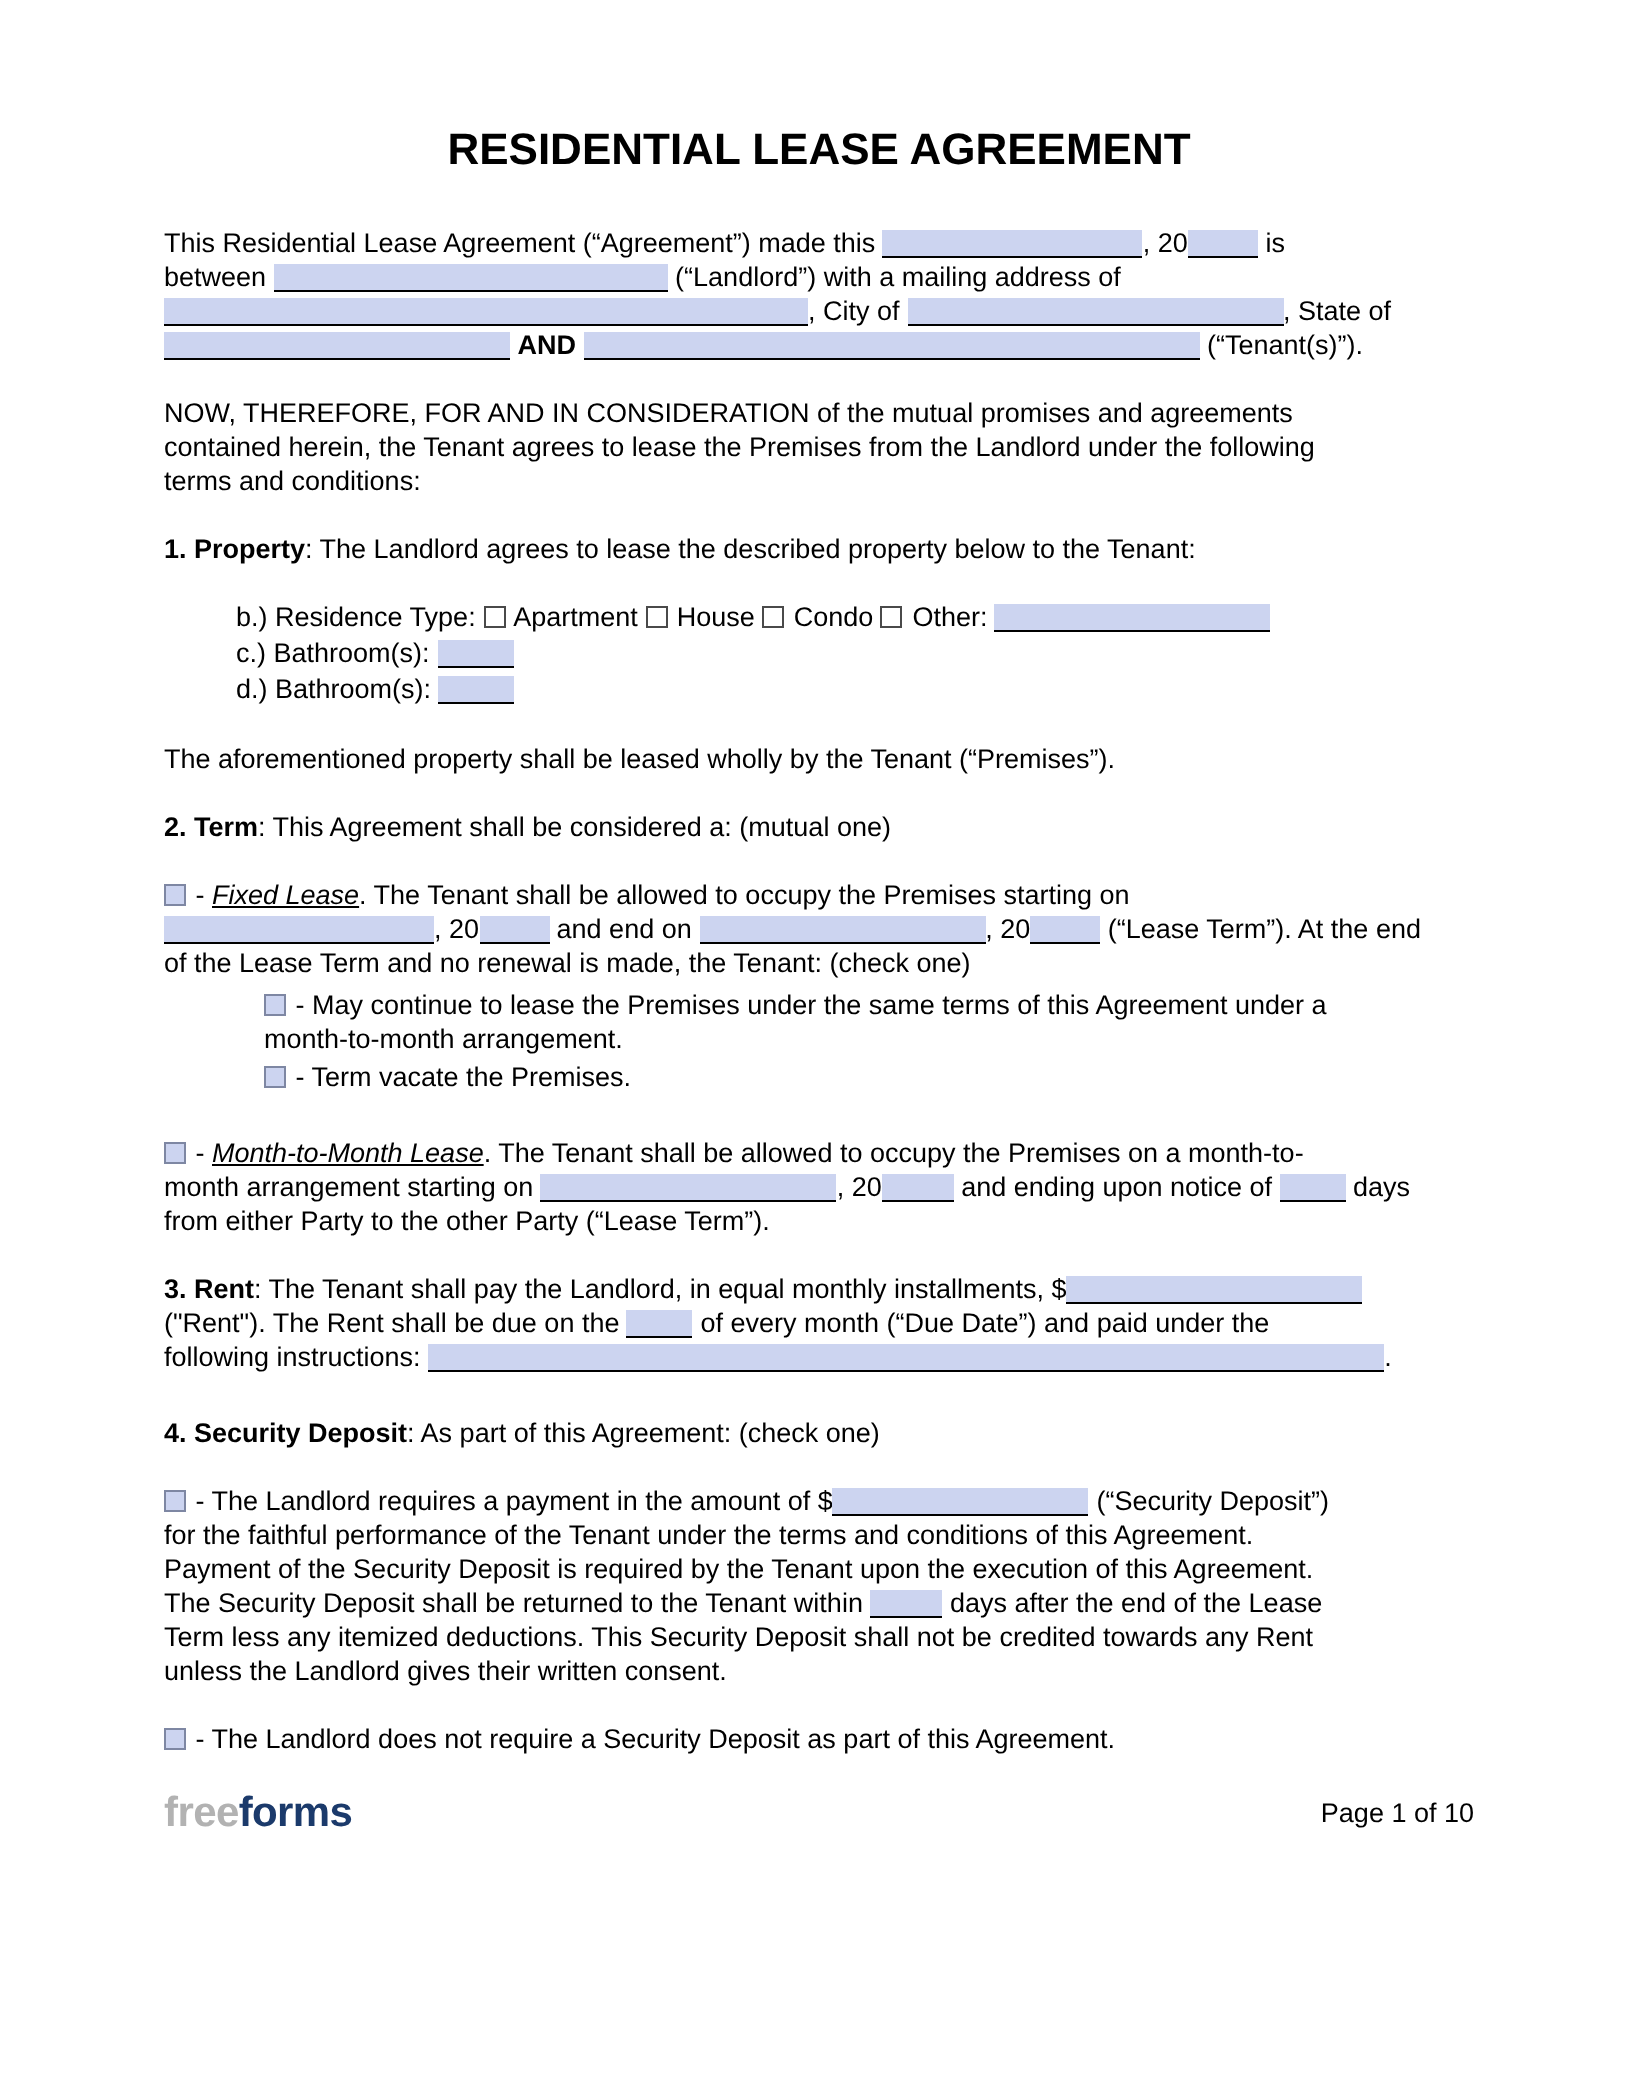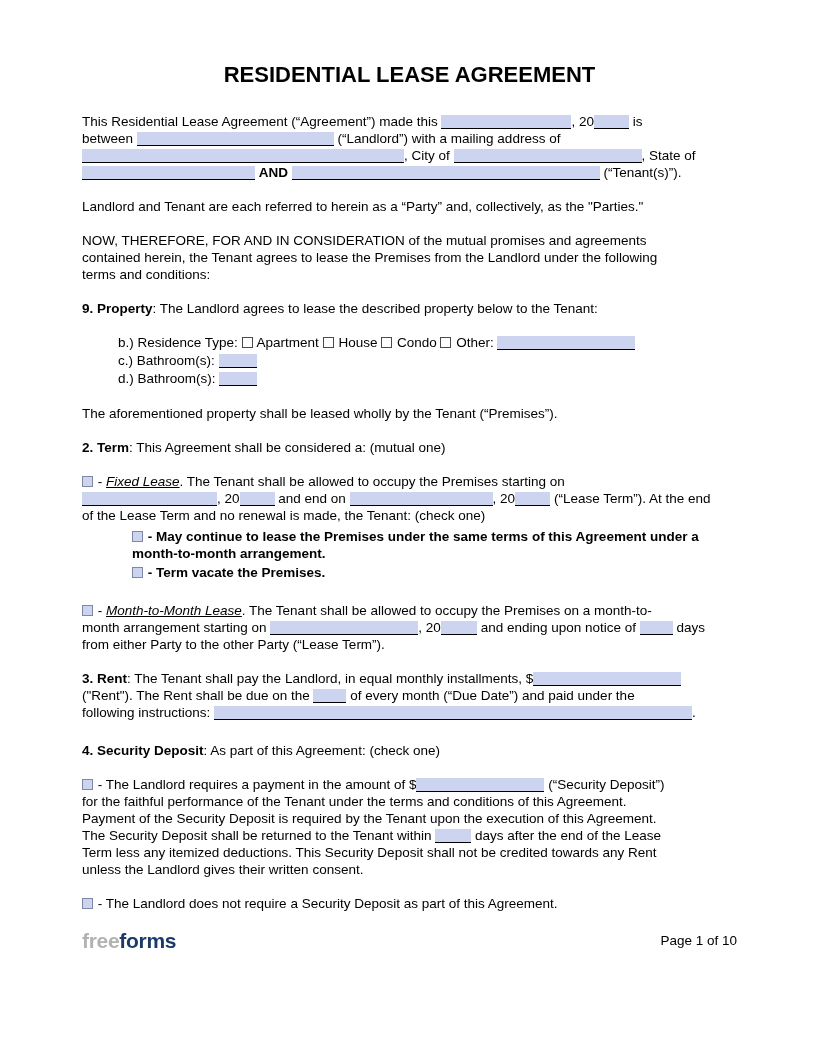--- a/index.html
+++ b/index.html
@@ -14,21 +14,21 @@
     font-size: 22px; line-height: 26px; font-weight: bold;
     text-align: center; margin: 0 0 25px 0;
   }
   .block { margin: 0 0 17px 0; }
   .mb0  { margin-bottom: 0; }
   .mb2  { margin-bottom: 2px; }
   .mb4  { margin-bottom: 4px; }
   .mb21 { margin-bottom: 21px; }
   .lh18 { line-height: 18px; }
   .ind1 { padding-left: 36px; }
-  .ind2 { padding-left: 50px; font-weight: bold; }
+  .ind2 { padding-left: 50px; }
   .bold { font-weight: bold; }
   .iu   { font-style: italic; text-decoration: underline; }
   .field {
     display: inline-block; height: 13px;
     background: var(--field-fill, #ccd4f0);
     border-bottom: 1px solid #000;
     vertical-align: -3px;
   }
   .cb {
     display: inline-block; width: 11px; height: 11px;
@@ -47,23 +47,22 @@
   .pageno { font-size: 13.5px; }
 </style>
 </head>
 <body>
 
 <div class="page">
   <h1 class="doc-title">RESIDENTIAL LEASE AGREEMENT</h1>
 
   <div id="content">
       <div class="block"><span class="">This Residential Lease Agreement (“Agreement”) made this </span><span class="field" style="width: 130px;"></span><span class="">, 20</span><span class="field" style="width: 35px;"></span><span class=""> is</span><br><span class="">between </span><span class="field" style="width: 197px;"></span><span class=""> (“Landlord”) with a mailing address of</span><br><span class="field" style="width: 322px;"></span><span class="">, City of </span><span class="field" style="width: 188px;"></span><span class="">, State of</span><br><span class="field" style="width: 173px;"></span><span class=""> </span><span class="bold">AND</span><span class=""> </span><span class="field" style="width: 308px;"></span><span class=""> (“Tenant(s)”).</span></div>
-      <div class="block"><span class="">Landlord and Tenant are each referred to herein as a “Party” and, collectively, as the "Parties."</span></div>
       <div class="block"><span class="">NOW, THEREFORE, FOR AND IN CONSIDERATION of the mutual promises and agreements</span><br><span class="">contained herein, the Tenant agrees to lease the Premises from the Landlord under the following</span><br><span class="">terms and conditions:</span></div>
-      <div class="block"><span class="bold">9. Property</span><span class="">: The Landlord agrees to lease the described property below to the Tenant:</span></div>
+      <div class="block"><span class="bold">1. Property</span><span class="">: The Landlord agrees to lease the described property below to the Tenant:</span></div>
       <div class="block ind1 lh18 mb0"><span class="">b.) Residence Type: </span><span class="cb white"></span><span class=""> Apartment </span><span class="cb white"></span><span class=""> House </span><span class="cb white"></span><span class=""> Condo </span><span class="cb white"></span><span class=""> Other: </span><span class="field" style="width: 138px;"></span></div>
       <div class="block ind1 lh18 mb0"><span class="">c.) Bathroom(s): </span><span class="field" style="width: 38px;"></span></div>
       <div class="block ind1 lh18"><span class="">d.) Bathroom(s): </span><span class="field" style="width: 38px;"></span></div>
       <div class="block"><span class="">The aforementioned property shall be leased wholly by the Tenant (“Premises”).</span></div>
       <div class="block"><span class="bold">2. Term</span><span class="">: This Agreement shall be considered a: (mutual one)</span></div>
       <div class="block mb4"><span class="cb"></span><span class=""> - </span><span class="iu">Fixed Lease</span><span class="">. The Tenant shall be allowed to occupy the Premises starting on</span><br><span class="field" style="width: 135px;"></span><span class="">, 20</span><span class="field" style="width: 35px;"></span><span class=""> and end on </span><span class="field" style="width: 143px;"></span><span class="">, 20</span><span class="field" style="width: 35px;"></span><span class=""> (“Lease Term”). At the end</span><br><span class="">of the Lease Term and no renewal is made, the Tenant: (check one)</span></div>
       <div class="block ind2 mb2"><span class="cb"></span><span class=""> - May continue to lease the Premises under the same terms of this Agreement under a</span><br><span class="">month-to-month arrangement.</span></div>
       <div class="block ind2 mb21"><span class="cb"></span><span class=""> - Term vacate the Premises.</span></div>
       <div class="block"><span class="cb"></span><span class=""> - </span><span class="iu">Month-to-Month Lease</span><span class="">. The Tenant shall be allowed to occupy the Premises on a month-to-</span><br><span class="">month arrangement starting on </span><span class="field" style="width: 148px;"></span><span class="">, 20</span><span class="field" style="width: 36px;"></span><span class=""> and ending upon notice of </span><span class="field" style="width: 33px;"></span><span class=""> days</span><br><span class="">from either Party to the other Party (“Lease Term”).</span></div>
       <div class="block mb21"><span class="bold">3. Rent</span><span class="">: The Tenant shall pay the Landlord, in equal monthly installments, $</span><span class="field" style="width: 148px;"></span><br><span class="">("Rent"). The Rent shall be due on the </span><span class="field" style="width: 33px;"></span><span class=""> of every month (“Due Date”) and paid under the</span><br><span class="">following instructions: </span><span class="field" style="width: 478px;"></span><span class="">.</span></div>

